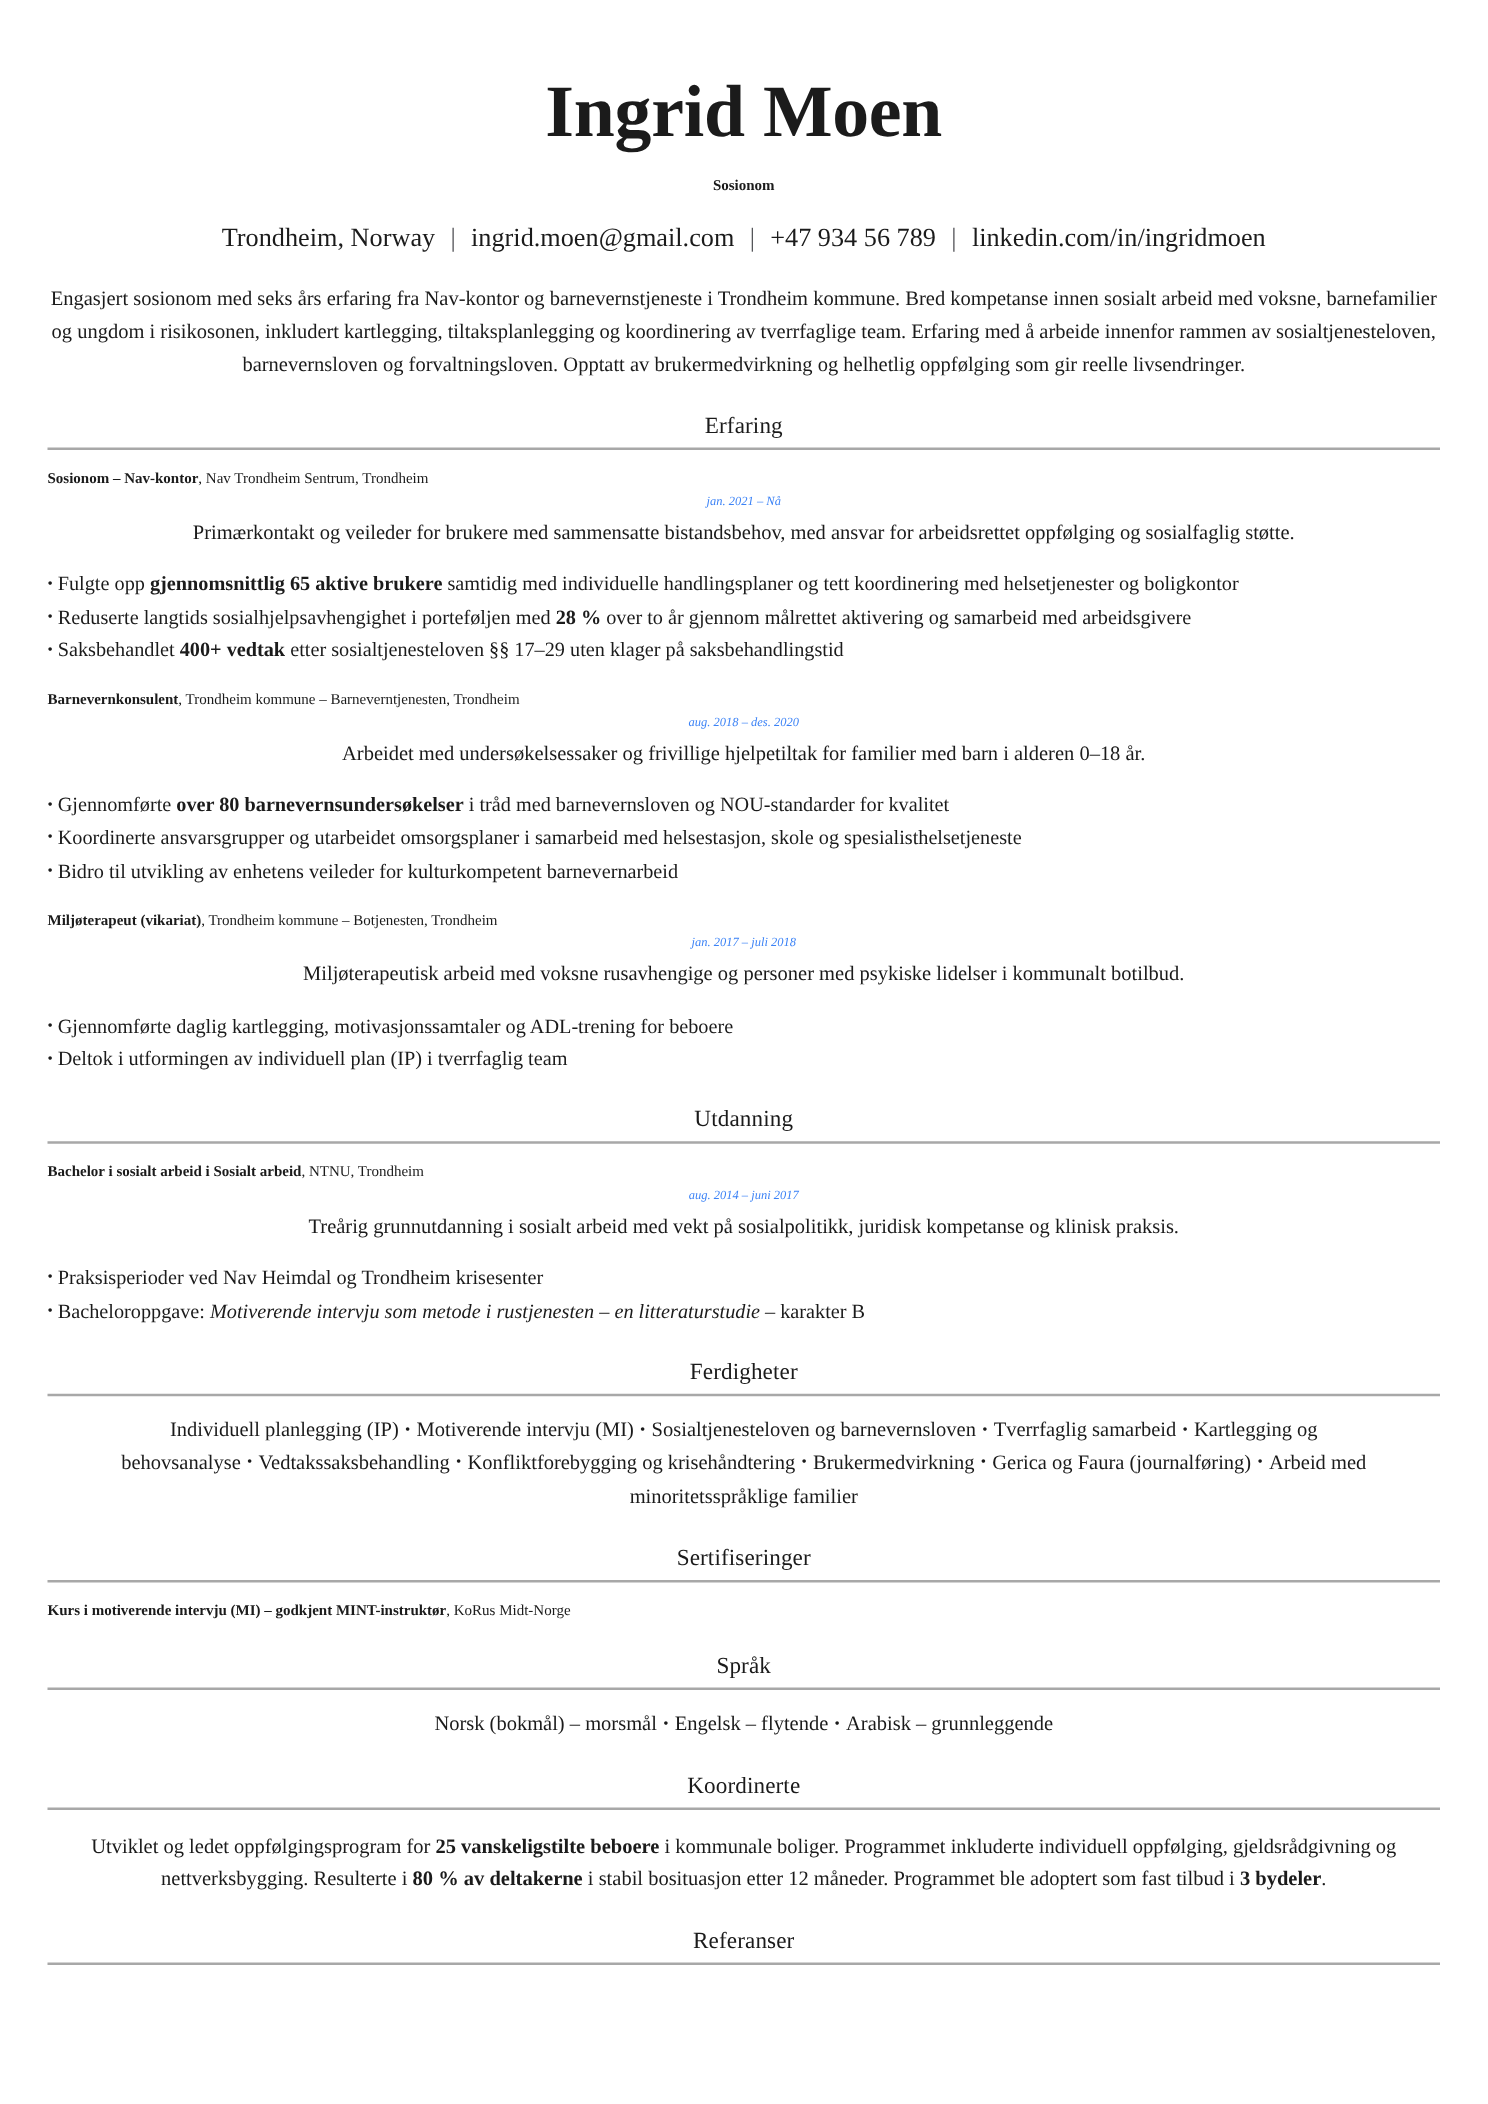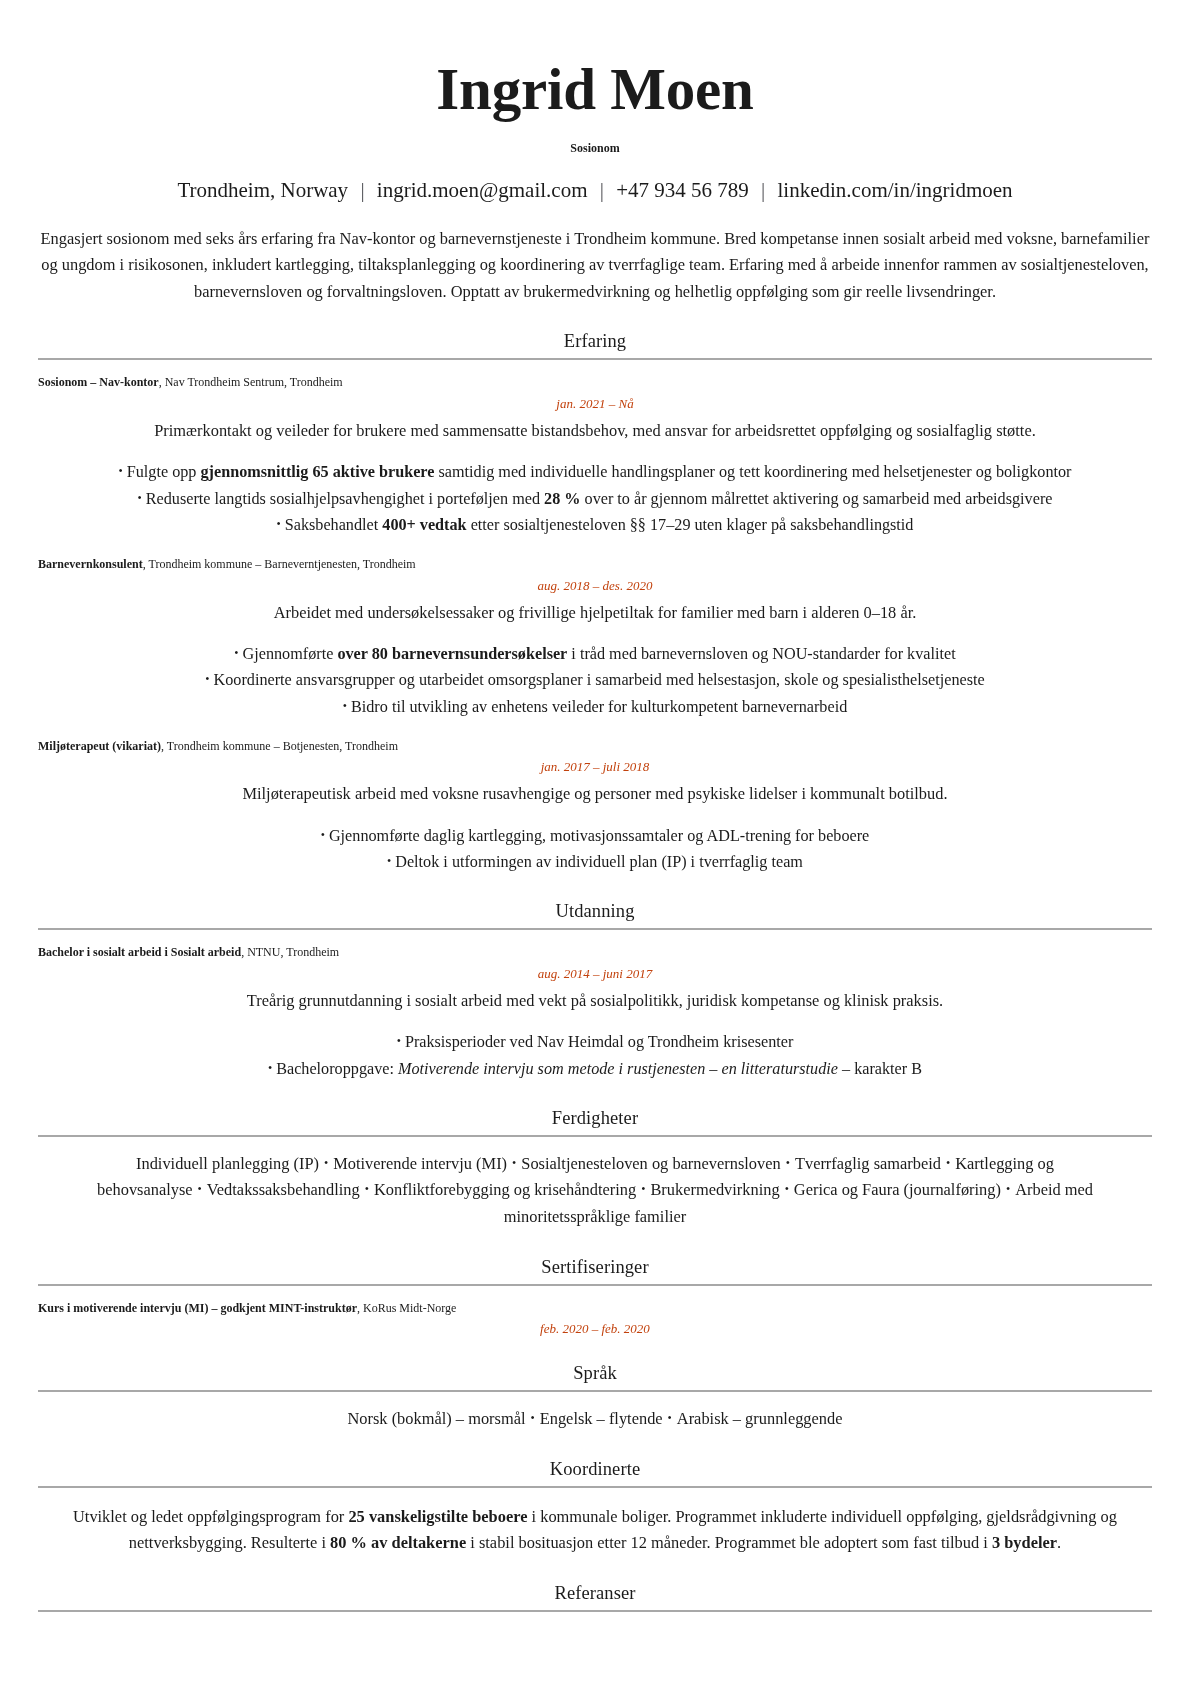--- a/index.html
+++ b/index.html
@@ -84,37 +84,37 @@
   .entry { margin-top: 18px; }
   .entry:first-of-type { margin-top: 2px; }
   .entry-head {
     font-size: 12px;
     line-height: 1.45;
   }
   .entry-head b { font-weight: 700; }
   .entry-dates {
     text-align: center;
     font-style: italic;
-    font-size: 13px;
+    font-size: 10px;
     margin-top: 4px;
-    color: #c2410c;
+    color: #3b82f6;
   }
   .entry-desc {
     text-align: center;
     font-size: 16.4px;
     line-height: 1.5;
     margin-top: 7px;
   }
   .bullets {
     margin: 16px 0 0 0;
     padding: 0;
     list-style: none;
   }
   .bullets li {
-    text-align: center;
+    text-align: left;
     font-size: 16.2px;
     line-height: 1.62;
     position: relative;
   }
   .bullets li .dot {
     font-size: 12px;
     vertical-align: 2px;
     padding-right: 4px;
   }
   .bullets li b { font-weight: 700; }
@@ -217,21 +217,20 @@
       <div class="rule"></div>
       <div class="inline-block" id="skills-list"><span>Individuell planlegging (IP)</span><span class="bul">•</span><span>Motiverende intervju (MI)</span><span class="bul">•</span><span>Sosialtjenesteloven og barnevernsloven</span><span class="bul">•</span><span>Tverrfaglig samarbeid</span><span class="bul">•</span><span>Kartlegging og behovsanalyse</span><span class="bul">•</span><span>Vedtakssaksbehandling</span><span class="bul">•</span><span>Konfliktforebygging og krisehåndtering</span><span class="bul">•</span><span>Brukermedvirkning</span><span class="bul">•</span><span>Gerica og Faura (journalføring)</span><span class="bul">•</span><span>Arbeid med minoritetsspråklige familier</span></div>
     </section>
 
     <section class="section">
       <div class="section-title">Sertifiseringer</div>
       <div class="rule"></div>
       <div id="certification-entries">
           <div class="entry">
             <div class="entry-head"><b>Kurs i motiverende intervju (MI) – godkjent MINT-instruktør</b><span>, KoRus Midt-Norge</span></div>
-            <div class="entry-dates">feb. 2020 – feb. 2020</div>
           </div>
         </div>
     </section>
 
     <section class="section">
       <div class="section-title">Språk</div>
       <div class="rule"></div>
       <div class="inline-block" id="languages-list"><span>Norsk (bokmål) – morsmål</span><span class="bul">•</span><span>Engelsk – flytende</span><span class="bul">•</span><span>Arabisk – grunnleggende</span></div>
     </section>
 

